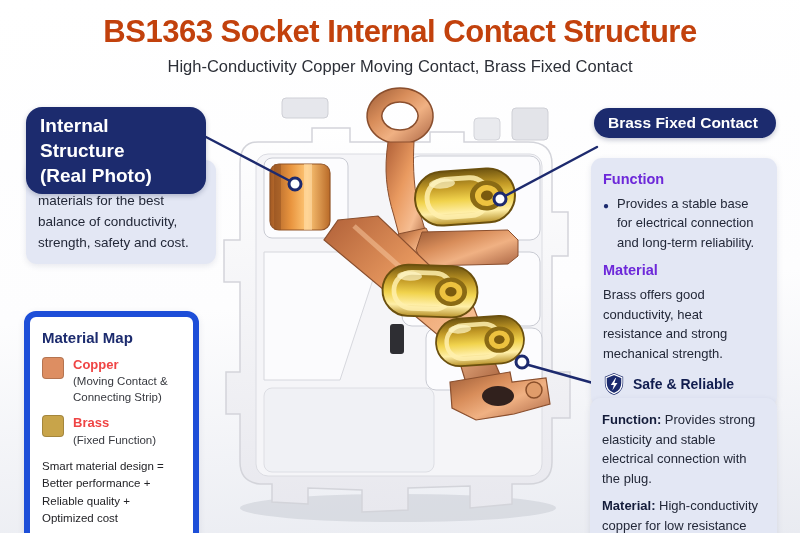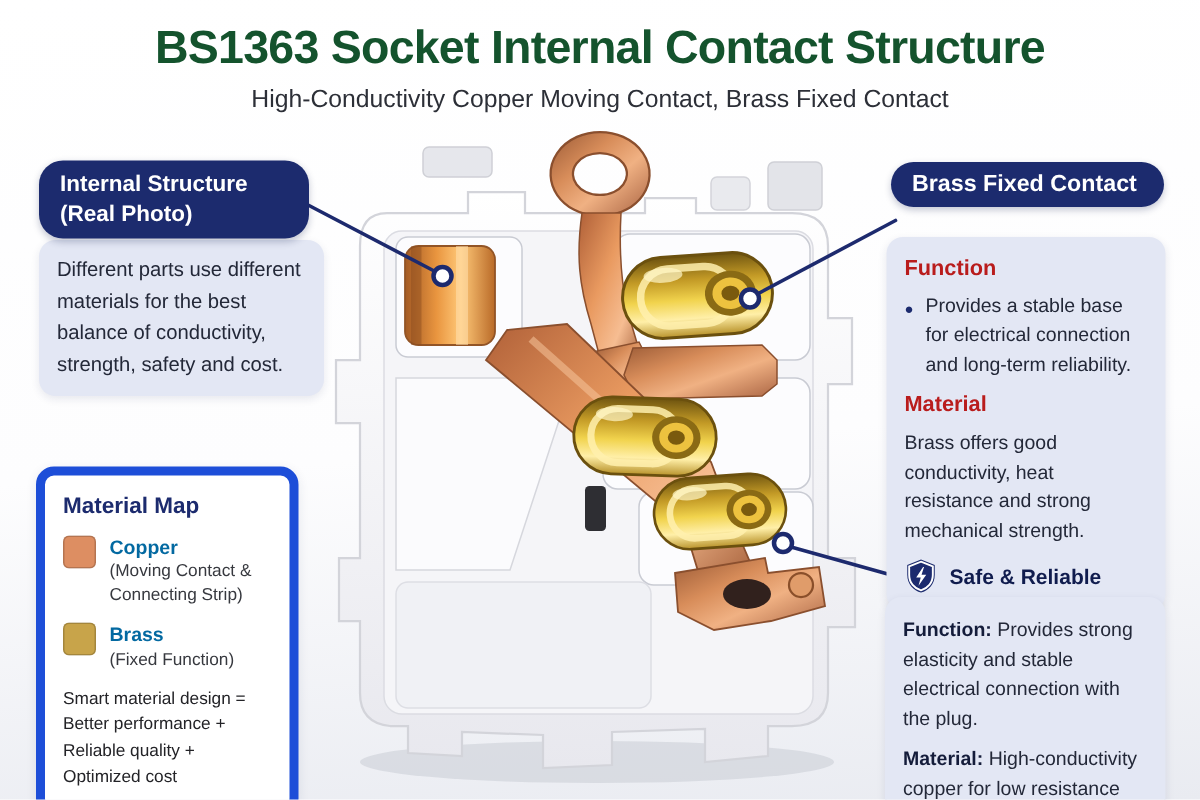--- a/index.html
+++ b/index.html
@@ -4,64 +4,64 @@
 <style>
   html,body{margin:0;padding:0;}
   body{
     width:800px;height:533px;overflow:hidden;position:relative;
     font-family:"Liberation Sans","DejaVu Sans",sans-serif;
     background:linear-gradient(176deg,#ffffff 0%,#fdfdfe 55%,#e9ebf1 100%);
   }
   .page{position:absolute;inset:0;}
   
   .hdr{position:absolute;top:14px;left:0;width:800px;text-align:center;}
-  .hdr h1{margin:0;font-size:31px;font-weight:700;letter-spacing:-0.5px;color:#14532d;}
+  .hdr h1{margin:0;font-size:31px;font-weight:700;letter-spacing:-0.5px;color:#c2410c;}
   .hdr p{margin:7px 0 0;font-size:16.5px;color:#2c2f37;}
   
   .photo{position:absolute;left:212px;top:84px;width:372px;height:450px;z-index:1;}
   
   .callouts{position:absolute;inset:0;width:800px;height:533px;z-index:5;pointer-events:none;}
   
   .pill{
     position:absolute;z-index:10;background:#1c2b6e;color:#fff;font-weight:700;
     border-radius:16px;box-shadow:0 2px 5px rgba(20,30,80,.25);
-    padding:6px 14px;font-size:15px;line-height:1.32;
+    padding:6px 14px;font-size:19px;line-height:1.32;
   }
   .pill .ln{display:block;}
   .pill-internal{left:26px;top:107px;width:152px;}
   .pill-brass{left:594px;top:108px;width:154px;padding-top:5px;padding-bottom:5px;font-size:15.5px;}
   .pill-copper{left:590px;top:353px;width:158px;font-size:15.5px;}
   
   .card{
     position:absolute;z-index:9;background:#e3e7f4;border-radius:11px;
     box-shadow:0 2px 6px rgba(30,40,90,.10);color:#232838;
   }
   .card-desc{left:26px;top:160px;width:166px;padding:10px 12px;font-size:13.5px;line-height:1.55;}
   .card-brass{left:591px;top:158px;width:162px;padding:9px 12px 11px;font-size:13px;line-height:1.5;}
   .card-copper{left:590px;top:398px;width:163px;padding:12px 12px 10px;font-size:13px;line-height:1.5;}
-  .card h3{margin:2px 0 3px;font-size:14.5px;color:#b91c1c;}
+  .card h3{margin:2px 0 3px;font-size:14.5px;color:#6d28d9;}
   .card p{margin:0 0 8px;}
   .bullet-row{display:flex;margin:0 0 8px;}
   .bullet-dot{flex:0 0 14px;color:#1c2b6e;}
   .bullet-dot::before{content:"●";font-size:10px;position:relative;top:1px;}
   .badge{display:flex;align-items:center;gap:8px;margin-top:9px;}
   .badge .txt{font-weight:700;font-size:14px;color:#101c4e;}
   .inline-label{font-weight:700;color:#141c3a;}
   
   .mmap{
     position:absolute;left:24px;top:311px;width:139px;z-index:9;
     background:#ffffff;border:6px solid #1d4ed8;border-radius:12px;
     padding:12px 12px 11px;box-shadow:0 2px 7px rgba(30,40,90,.09);
   }
   .mmap h3{margin:0 0 11px;font-size:15px;color:#1c2b6e;}
   .mm-item{display:flex;margin-bottom:10px;}
   .swatch{flex:0 0 20px;height:20px;border-radius:4px;margin-right:9px;border:1px solid rgba(0,0,0,.18);}
   .sw-copper{background:#dd8e62;}
   .sw-brass{background:#c8a44a;}
-  .mm-name{font-size:13px;font-weight:700;color:#0369a1;line-height:1.25;}
+  .mm-name{font-size:13px;font-weight:700;color:#ef4444;line-height:1.25;}
   .mm-detail{font-size:11.5px;color:#37393f;line-height:1.35;margin-top:1px;}
   .mm-note{font-size:11.5px;color:#232327;line-height:1.5;margin-top:2px;}
 </style>
 </head>
 <body>
 
 <div class="page">
 
   <div class="hdr">
     <h1>BS1363 Socket Internal Contact Structure</h1>

